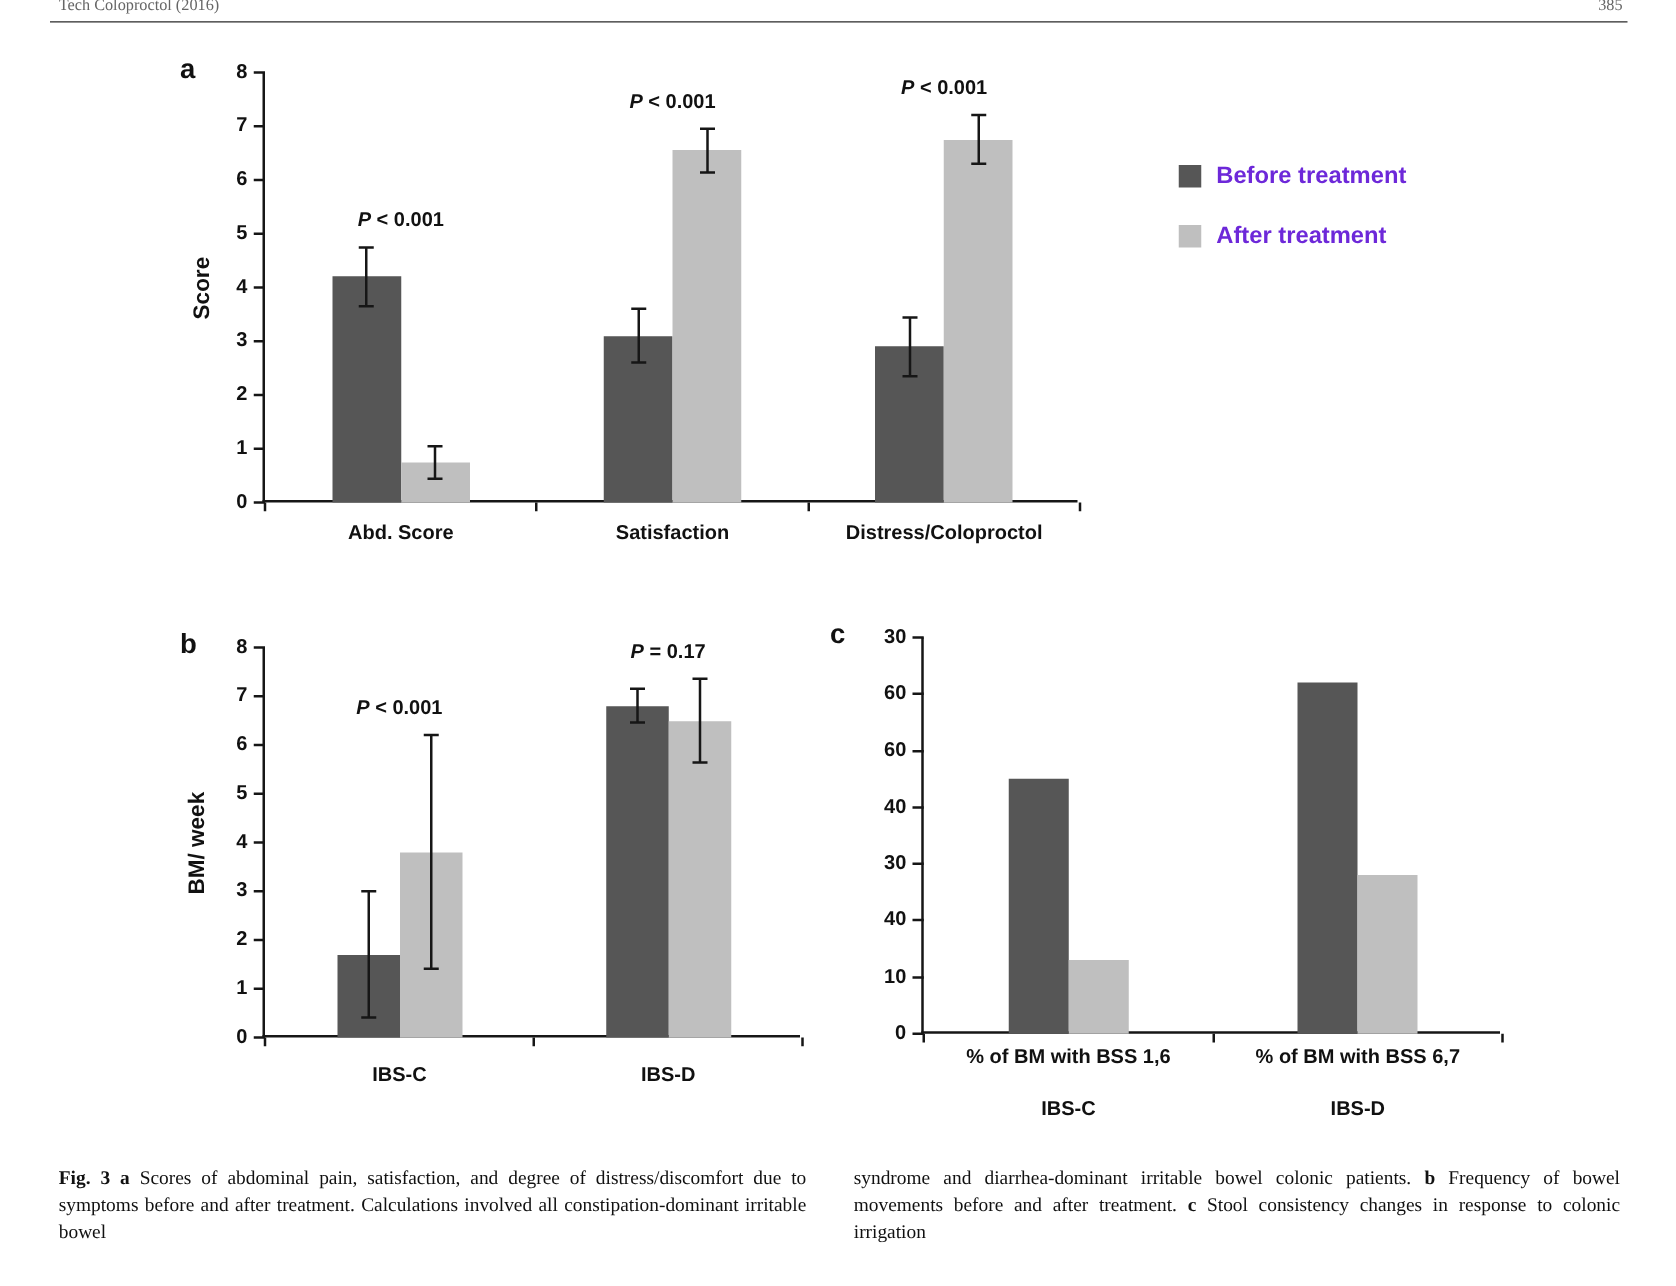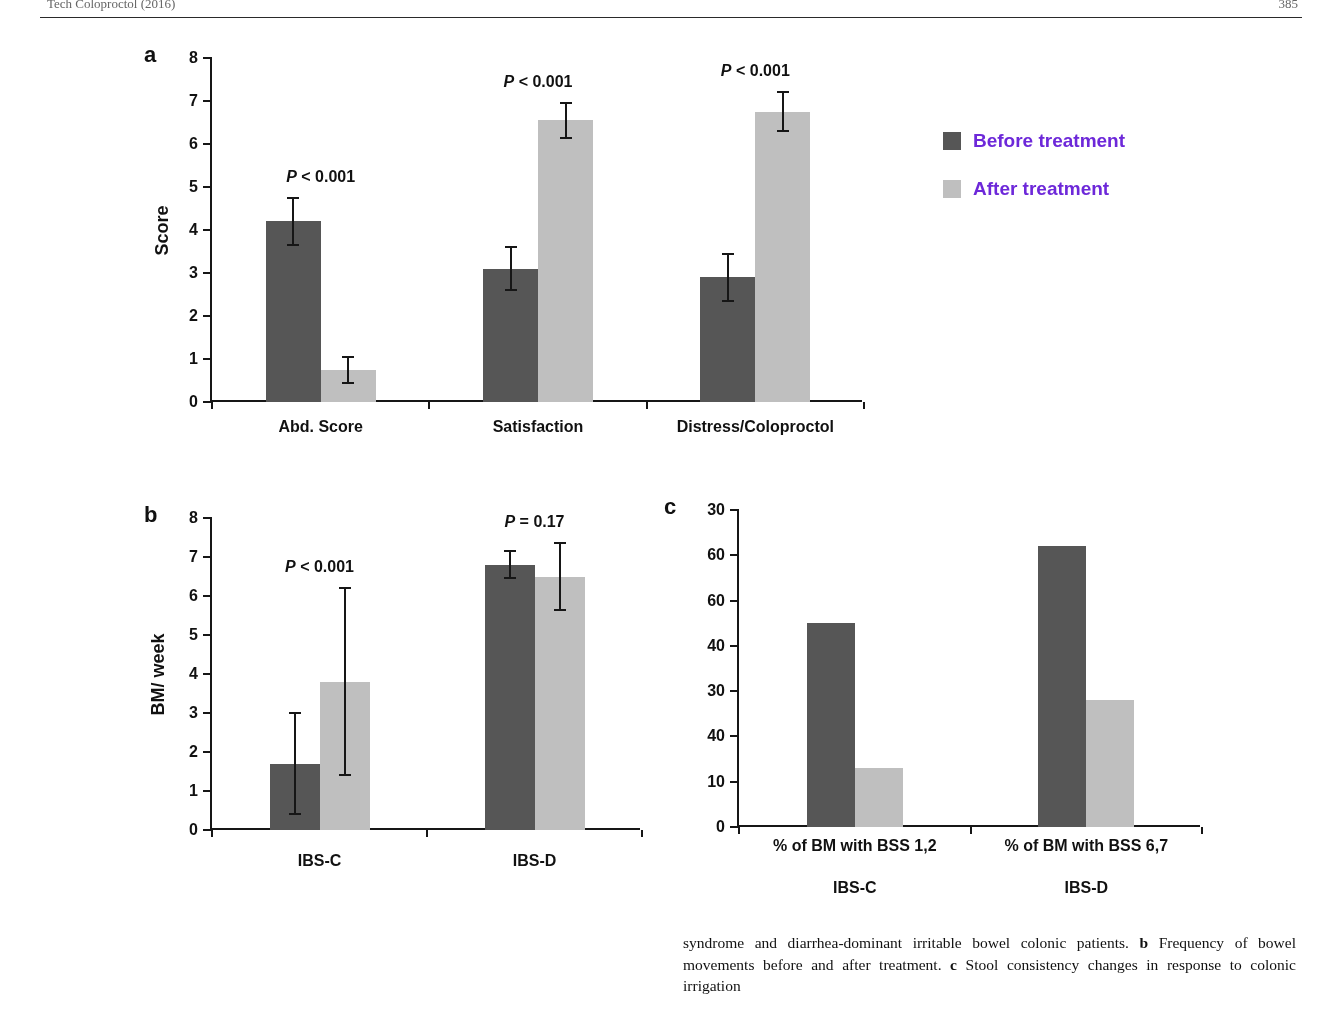--- a/index.html
+++ b/index.html
@@ -168,36 +168,37 @@
       <div class="yticklabel" style="left: -54px; top: 125.857px; width: 40px;">40</div>
       <div class="ytick" style="left: -9px; top: 89.5714px; width: 9px; height: 2px;"></div>
       <div class="yticklabel" style="left: -54px; top: 80.5714px; width: 40px;">60</div>
       <div class="ytick" style="left: -9px; top: 44.2857px; width: 9px; height: 2px;"></div>
       <div class="yticklabel" style="left: -54px; top: 35.2857px; width: 40px;">60</div>
       <div class="ytick" style="left: -9px; top: -1px; width: 9px; height: 2px;"></div>
       <div class="yticklabel" style="left: -54px; top: -10px; width: 40px;">30</div>
       <div class="xtick" style="left: -1px; top: 317px; width: 2px; height: 7px;"></div>
       <div class="xtick" style="left: 230.5px; top: 317px; width: 2px; height: 7px;"></div>
       <div class="xtick" style="left: 462px; top: 317px; width: 2px; height: 7px;"></div>
-      <div class="catlabel" style="left: 0px; top: 327px; width: 231.5px;">% of BM with BSS 1,2</div>
+      <div class="catlabel" style="left: 0px; top: 327px; width: 231.5px;">% of BM with BSS 1,6</div>
       <div class="sublabel" style="left: 0px; top: 369px; width: 231.5px;">IBS-C</div>
       <div class="bar" style="left: 67.75px; top: 113.214px; width: 48px; height: 203.786px; background: rgb(86, 86, 86);"></div>
       <div class="bar" style="left: 115.75px; top: 258.129px; width: 48px; height: 58.8714px; background: rgb(191, 191, 191);"></div>
       <div class="catlabel" style="left: 231.5px; top: 327px; width: 231.5px;">% of BM with BSS 6,7</div>
       <div class="sublabel" style="left: 231.5px; top: 369px; width: 231.5px;">IBS-D</div>
       <div class="bar" style="left: 299.25px; top: 36.2286px; width: 48px; height: 280.771px; background: rgb(86, 86, 86);"></div>
       <div class="bar" style="left: 347.25px; top: 190.2px; width: 48px; height: 126.8px; background: rgb(191, 191, 191);"></div>
     </div>
 
   <div class="legend">
     <div class="legend-row">
       <span class="swatch" style="background: rgb(86, 86, 86);"></span>
       <span class="legend-label">Before treatment</span>
     </div>
     <div class="legend-row">
       <span class="swatch" style="background: rgb(191, 191, 191);"></span>
       <span class="legend-label">After treatment</span>
     </div>
   </div>
 
+  <div class="caption cap-left"><span class="b">Fig. 3</span><span> </span><span class="b">a</span><span> Scores of abdominal pain, satisfaction, and degree of distress/discomfort due to symptoms before and after treatment. Calculations involved all constipation-dominant irritable bowel</span></div>
   <div class="caption cap-right"><span>syndrome and diarrhea-dominant irritable bowel colonic patients. </span><span class="b">b</span><span> Frequency of bowel movements before and after treatment. </span><span class="b">c</span><span> Stool consistency changes in response to colonic irrigation</span></div>
 
 </div>
 
 </body></html>

